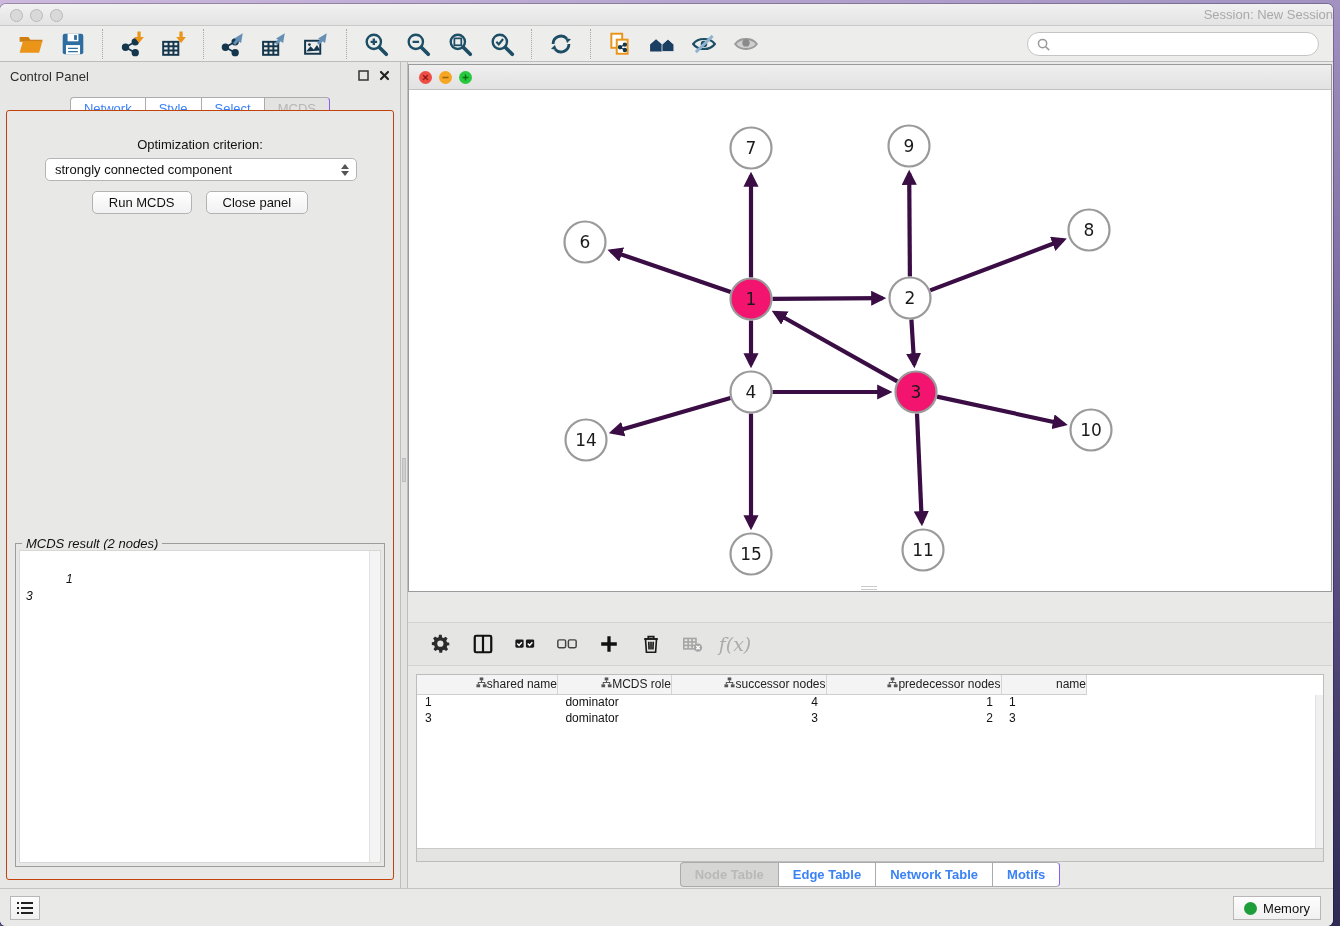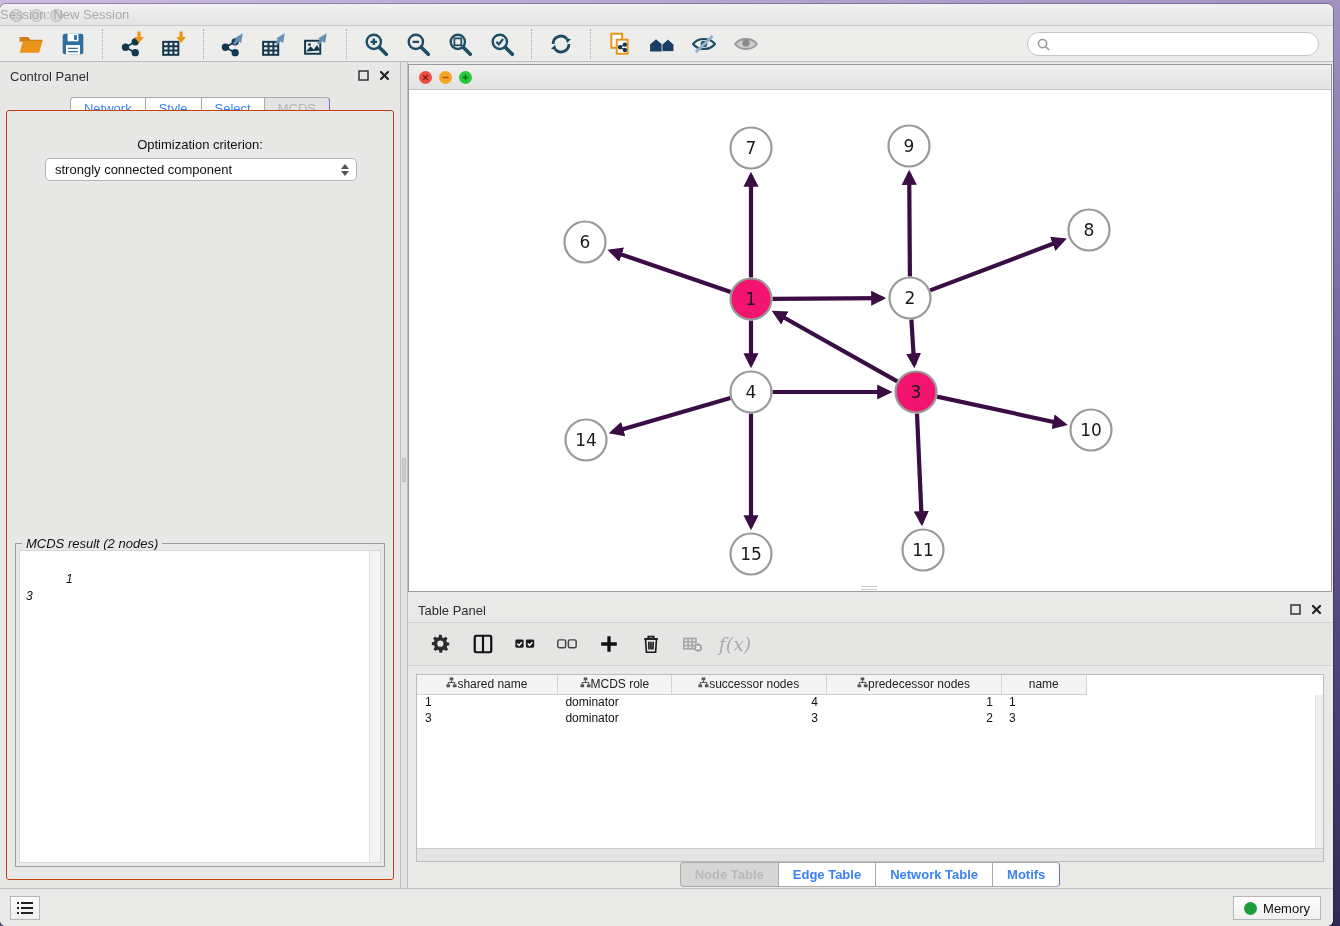--- a/index.html
+++ b/index.html
@@ -7,21 +7,21 @@
     font-family:"Liberation Sans", sans-serif; }
   .desktop { position:fixed; inset:0;
     background:linear-gradient(165deg,#cdb9de 0%,#a292c2 28%,#70609a 58%,#2e2a55 100%); }
   .window { position:absolute; left:0; top:4px; width:1333px; height:922px;
     background:#e9e9e9; border-radius:6px; overflow:hidden;
     box-shadow:0 0 0 1px rgba(0,0,0,.25); }
 
   
   .titlebar { position:absolute; left:0; top:0; width:100%; height:22px;
     background:linear-gradient(#f1f1f1,#e3e3e3); border-bottom:1px solid #c9c9c9; }
-  .titlebar .title { position:absolute; width:100%; text-align:left; top:3px;
+  .titlebar .title { position:absolute; width:100%; text-align:right; top:3px;
     font-size:13px; color:#a9a9a9; }
   .tl { position:absolute; top:5px; width:13px; height:13px; border-radius:50%;
     background:#d9d9d9; border:1px solid #b9b9b9; }
 
   
   .toolbar { position:absolute; left:0; top:22px; width:100%; height:36px;
     background:#ededec; border-bottom:1px solid #bcbcbc;
     display:flex; align-items:center; padding-left:10px; }
   .tb-icon { width:30px; height:28px; margin:0 6px; display:inline-flex;
     align-items:center; justify-content:center; }
@@ -109,21 +109,21 @@
     align-items:center; justify-content:center; }
   .tp-icon svg { width:22px; height:22px; }
   .tp-fx { font-family:"DejaVu Serif", serif; font-style:italic; font-size:19px; color:#ababab; }
   .table-wrap { position:absolute; left:8px; right:8px; top:78px; height:188px;
     background:#fff; border:1px solid #bdbdbd; }
   table.datatable { border-collapse:collapse; width:670px; table-layout:fixed;
     font-size:12px; }
   table.datatable th { background:#f4f4f4; border-right:1px solid #d4d4d4;
     border-bottom:1px solid #cfcfcf; font-weight:normal; height:19px;
     text-align:center; color:#222; white-space:nowrap; overflow:hidden; }
-  table.datatable th .th-inner { display:flex; align-items:center; justify-content:center; gap:0; }
+  table.datatable th .th-inner { display:flex; align-items:center; justify-content:flex-end; gap:0; }
   table.datatable th svg { width:11px; height:11px; flex:none; }
   table.datatable td { height:16px; padding:0 8px; color:#111; white-space:nowrap; }
   .table-hscroll { position:absolute; left:0; right:0; bottom:0; height:13px;
     background:#e4e4e3; border-top:1px solid #c9c9c9; }
   .table-vscroll { position:absolute; right:0; top:20px; bottom:13px; width:8px;
     background:#f0f0f0; border-left:1px solid #e0e0e0; }
   .tp-tabs { position:absolute; left:0; right:0; top:266px; display:flex; justify-content:center; }
   .tp-tabs .tab { padding:4px 14px; font-size:13px; font-weight:bold; }
   .tp-tabs .tab.selected { background:#d6d6d5; color:#b9b9b9; }
 
@@ -356,20 +356,24 @@
           <span class="tab selected">MCDS</span>
         </div>
       <div class="ctrl-content">
         <div class="opt-label">Optimization criterion:</div>
         <div class="dropdown">
           <span>strongly connected component</span>
           <span class="dd-stepper">
               <i class="dd-up"></i>
               <i class="dd-down"></i>
             </span>
+        </div>
+        <div class="btn-row">
+          <span class="mac-btn">Run MCDS</span>
+          <span class="mac-btn">Close panel</span>
         </div>
         <div class="result-box">
           <span class="result-title">MCDS result (2 nodes)</span>
           <div class="result-area" id="result-area">
             1
 3<span class="result-scroll"></span>
           </div>
         </div>
       </div>
     </div>
@@ -465,36 +469,20 @@
             <g>
       <circle cx="514" cy="460" r="20.5" fill="#ffffff" stroke="#9a9a9a" stroke-width="2.2"></circle>
       <text x="514" y="460" text-anchor="middle" dy="0.36em" font-size="17" fill="#1a1a1a">11</text>
             </g>
           </svg>
         <span class="canvas-grip"></span>
       </div>
     </div>
 
     <div class="table-panel">
-      <div class="panel-header">
-        <span class="ph-title">Table Panel</span>
-        <span class="ph-btns">
-          <span class="ph-btn">
-              <svg viewBox="0 0 11 11" fill="none" stroke="#333" stroke-width="1.5">
-                <rect x="1" y="1" width="9" height="9"></rect>
-              </svg>
-            </span>
-          <span class="ph-btn">
-              <svg viewBox="0 0 11 11" stroke="#222" stroke-width="2.2" stroke-linecap="round">
-                <line x1="2" y1="2" x2="9" y2="9"></line>
-                <line x1="9" y1="2" x2="2" y2="9"></line>
-              </svg>
-            </span>
-        </span>
-      </div>
       <div class="tp-toolbar" id="tp-toolbar">
           <span class="tp-icon">
             <svg viewBox="0 0 24 24">
               <path fill="#2b2b2b" d="M21 13.5v-3l-2.6-.5a6.7 6.7 0 0 0-.7-1.7l1.5-2.2-2.1-2.1-2.2 1.5c-.5-.3-1.1-.5-1.7-.7L12.8 2h-3l-.4 2.6c-.6.2-1.2.4-1.7.7L5.5 3.8 3.4 5.9l1.5 2.2c-.3.5-.5 1.1-.7 1.7L2 10.2v3l2.6.5c.2.6.4 1.2.7 1.7l-1.5 2.2 2.1 2.1 2.2-1.5c.5.3 1.1.5 1.7.7l.4 2.6h3l.5-2.6c.6-.2 1.2-.4 1.7-.7l2.2 1.5 2.1-2.1-1.5-2.2c.3-.5.5-1.1.7-1.7l2.6-.5z"></path>
               <circle cx="11.3" cy="11.7" r="3.4" fill="#e5e5e4"></circle>
             </svg>
           </span>
           <span class="tp-icon">
             <svg viewBox="0 0 24 24" fill="none" stroke="#111" stroke-width="2.4">
               <rect x="3" y="3" width="18" height="18" rx="1.5"></rect>

